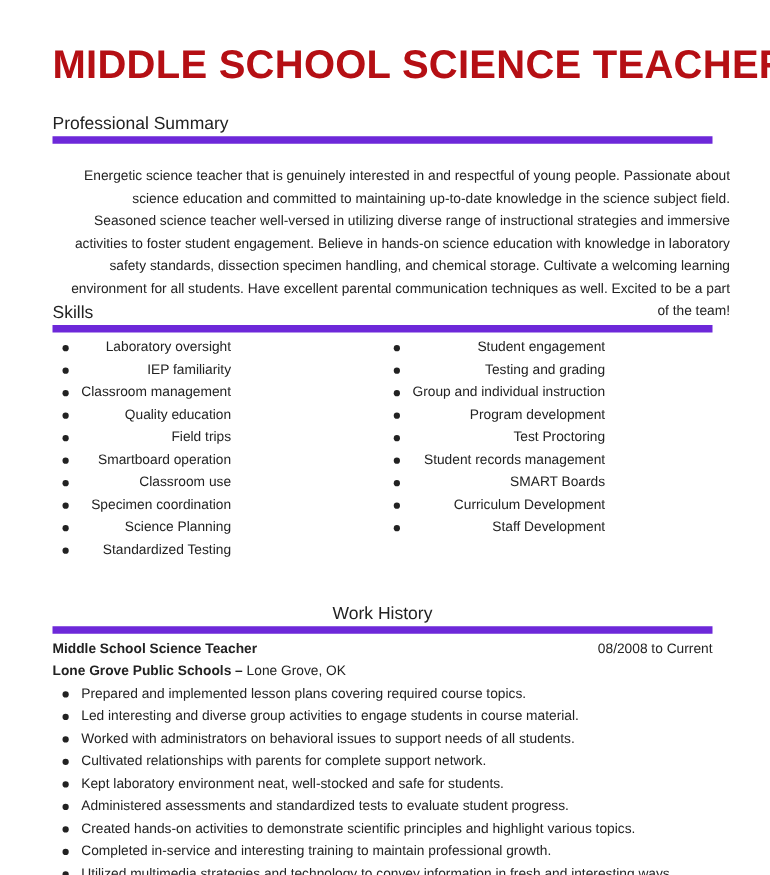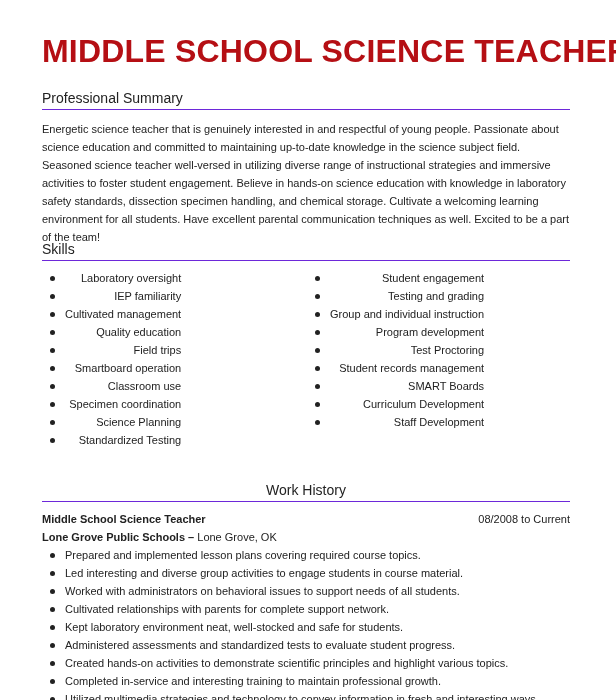--- a/index.html
+++ b/index.html
@@ -3,23 +3,23 @@
 <meta charset="utf-8">
 <style>
   html, body { margin: 0; padding: 0; background: #ffffff; }
   body { width: 616px; height: 700px; overflow: hidden; position: relative;
          font-family: "Liberation Sans", sans-serif; color: #222222; }
   .title { position: absolute; left: 42px; top: 33px; margin: 0;
            font-family: "Liberation Sans", sans-serif; font-weight: bold;
            font-size: 32px; color: #b50f14; letter-spacing: 0.2px; white-space: nowrap; }
   .section-head { position: absolute; left: 42px; width: 528px; margin: 0;
            font-size: 14px; font-weight: normal; color: #222222;
-           border-bottom: 1px solid #6d28d9; padding-bottom: 2px; line-height: 17px; }
-  .summary { position: absolute; left: 42px; top: 120px; width: 530px; margin: 0;
-           font-size: 11px; line-height: 18px; color: #222222; }
+           border-bottom: 6px solid #6d28d9; padding-bottom: 2px; line-height: 17px; }
+  .summary { position: absolute; left: 42px; top: 120px; width: 530px; margin: 12px;
+           font-size: 11px; line-height: 18px; color: #222222; text-align: right; }
   .skills { position: absolute; top: 269px; margin: 0; padding: 0; list-style: none; text-align: right; }
   .skills li, .duties li { position: relative; font-size: 11px; line-height: 18px;
            padding-left: 23px; white-space: nowrap; }
   .bullet { position: absolute; left: 8px; top: 7px; width: 5px; height: 5px;
            border-radius: 50%; background: #222222; }
   .job-row { position: absolute; left: 42px; width: 528px; font-size: 11px; line-height: 18px; }
   .job-title { font-weight: bold; }
   .job-date { position: absolute; right: 0; top: 0; }
   .duties { position: absolute; left: 42px; top: 546px; margin: 0; padding: 0; list-style: none; }
 </style>
@@ -28,21 +28,21 @@
 
 <h1 class="title">MIDDLE SCHOOL SCIENCE TEACHER</h1>
 
 <h2 class="section-head" style="top:90px;">Professional Summary</h2>
 <p class="summary">Energetic science teacher that is genuinely interested in and respectful of young people. Passionate about science education and committed to maintaining up-to-date knowledge in the science subject field. Seasoned science teacher well-versed in utilizing diverse range of instructional strategies and immersive activities to foster student engagement. Believe in hands-on science education with knowledge in laboratory safety standards, dissection specimen handling, and chemical storage. Cultivate a welcoming learning environment for all students. Have excellent parental communication techniques as well. Excited to be a part of the team!</p>
 
 <h2 class="section-head" style="top:241px;">Skills</h2>
 <ul class="skills" id="skills-left" style="left:42px;">
     <li><span class="bullet"></span><span>Laboratory oversight</span></li>
     <li><span class="bullet"></span><span>IEP familiarity</span></li>
-    <li><span class="bullet"></span><span>Cultivated management</span></li>
+    <li><span class="bullet"></span><span>Classroom management</span></li>
     <li><span class="bullet"></span><span>Quality education</span></li>
     <li><span class="bullet"></span><span>Field trips</span></li>
     <li><span class="bullet"></span><span>Smartboard operation</span></li>
     <li><span class="bullet"></span><span>Classroom use</span></li>
     <li><span class="bullet"></span><span>Specimen coordination</span></li>
     <li><span class="bullet"></span><span>Science Planning</span></li>
     <li><span class="bullet"></span><span>Standardized Testing</span></li>
   </ul>
 <ul class="skills" id="skills-right" style="left:307px;">
     <li><span class="bullet"></span><span>Student engagement</span></li>

